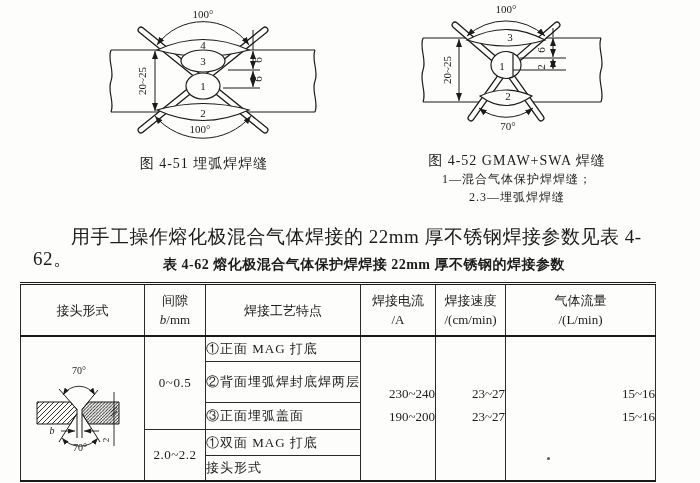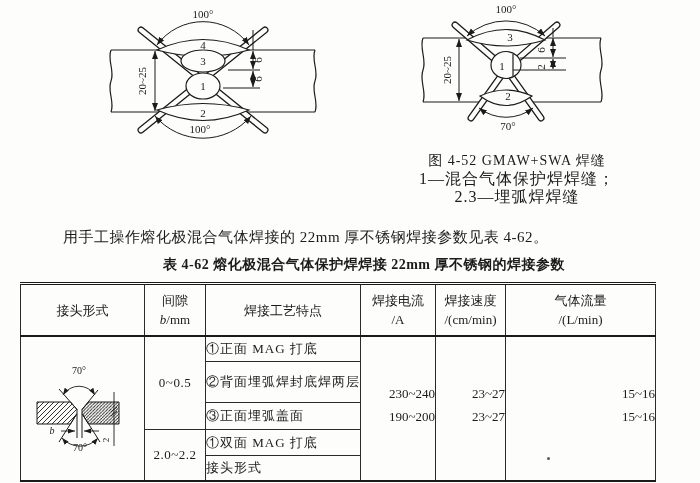--- a/index.html
+++ b/index.html
@@ -3,22 +3,22 @@
 <meta charset="utf-8">
 <style>
   html,body{margin:0;padding:0;}
   .page{position:relative;width:700px;height:483px;background:#fdfdfc;overflow:hidden;
         font-family:"Liberation Serif","DejaVu Serif",serif;color:#1b1b1b;}
   figure{margin:0;}
   .fig{position:absolute;}
   .fig1{left:78px;top:5px;width:252px;}
   .fig2{left:396px;top:0;width:242px;}
   .figcap{text-align:center;font-size:14px;margin-top:6px;letter-spacing:1px;white-space:nowrap;}
-  .subcap{text-align:center;font-size:16px;line-height:18px;letter-spacing:1px;white-space:nowrap;}
-  .para{position:absolute;left:33px;top:226px;width:635px;margin:0;font-size:15px;
+  .subcap{text-align:center;font-size:12px;line-height:18px;letter-spacing:1px;white-space:nowrap;}
+  .para{position:absolute;left:33px;top:226px;width:635px;margin:0;font-size:19px;
         line-height:22px;text-indent:2em;letter-spacing:0.5px;}
   .tbl-title{position:absolute;left:14px;top:256px;width:700px;text-align:center;
         font-size:14px;font-weight:bold;letter-spacing:0.5px;}
   table.ptable{position:absolute;left:20px;top:282px;width:635px;border-collapse:collapse;
         table-layout:fixed;font-size:13px;color:#1b1b1b;
         border:1px solid #2a2a2a;border-top:3px double #1a1a1a;border-bottom:2px solid #1a1a1a;}
   .ptable th,.ptable td{border:1px solid #2a2a2a;padding:0;}
   .ptable thead th{font-weight:normal;text-align:center;height:50px;line-height:19px;
         border-bottom:2px solid #1a1a1a;}
   .ptable .it{font-style:italic;}
@@ -78,20 +78,21 @@
         <path d="M175,66 V82" marker-start="url(#arA)" marker-end="url(#arA)"></path>
       </g>
       <g font-size="11" text-anchor="middle">
         <text x="125" y="13">100°</text>
         <text x="122" y="128">100°</text>
         <text transform="translate(68,76) rotate(-90)">20~25</text>
         <text transform="translate(184,55) rotate(-90)">6</text>
         <text transform="translate(184,74) rotate(-90)">6</text>
       </g>
     </svg>
+    <figcaption class="figcap">图 4-51  埋弧焊焊缝</figcaption>
   </figure>
 
   <figure class="fig fig2">
     <svg width="242" height="142" viewBox="0 0 242 142">
       <defs>
         <marker id="arB" markerWidth="9" markerHeight="8" refX="8" refY="3" orient="auto-start-reverse" markerUnits="userSpaceOnUse">
           <path d="M0,0 L8,3 L0,6 Z" fill="#1b1b1b"></path>
         </marker>
       </defs>
       <g stroke="#1b1b1b" stroke-width="1.2" fill="none">

